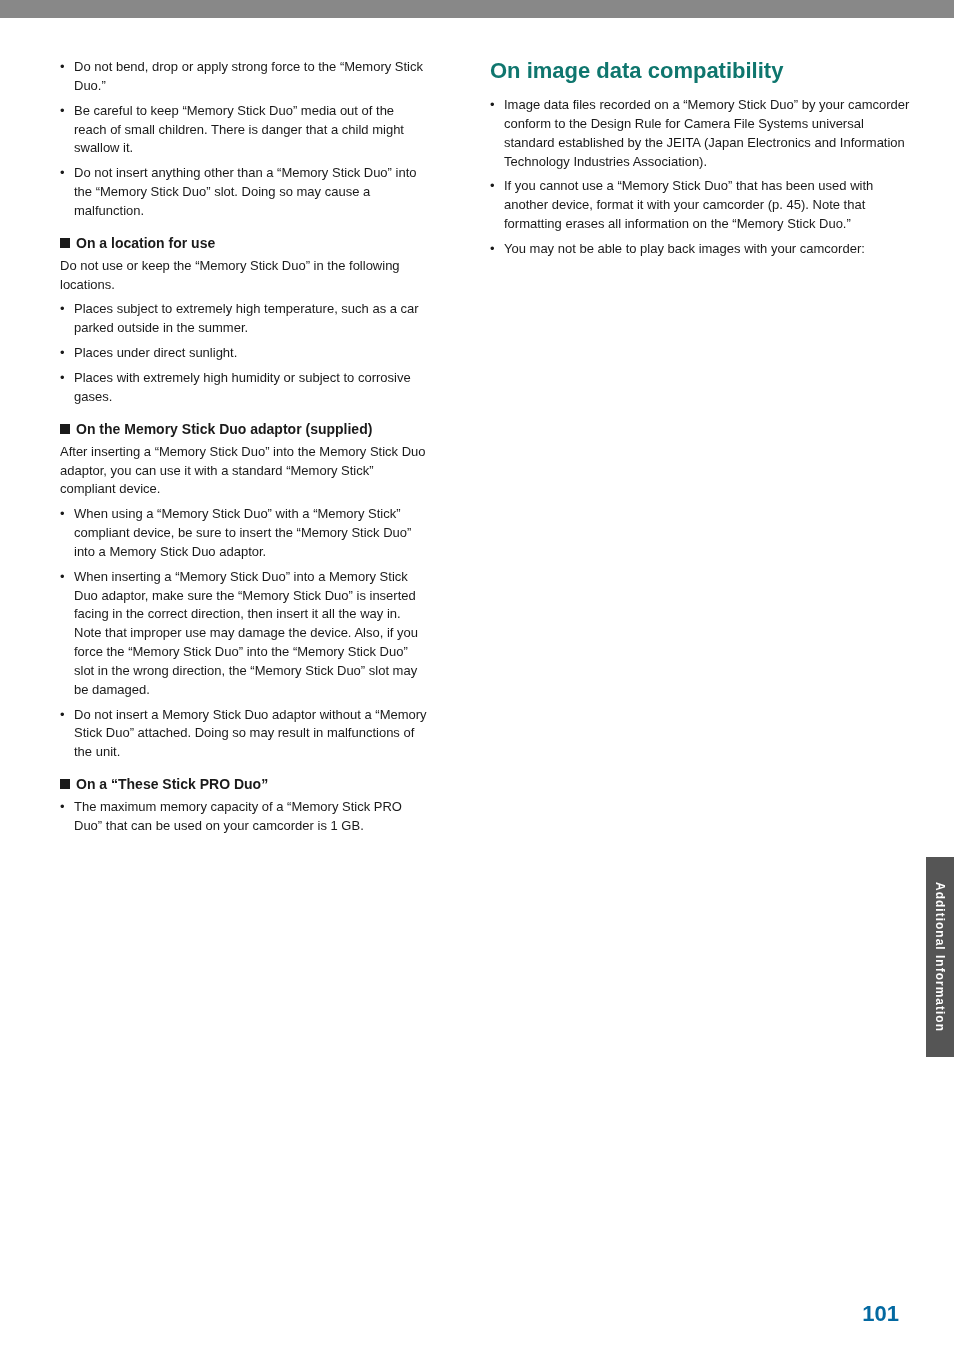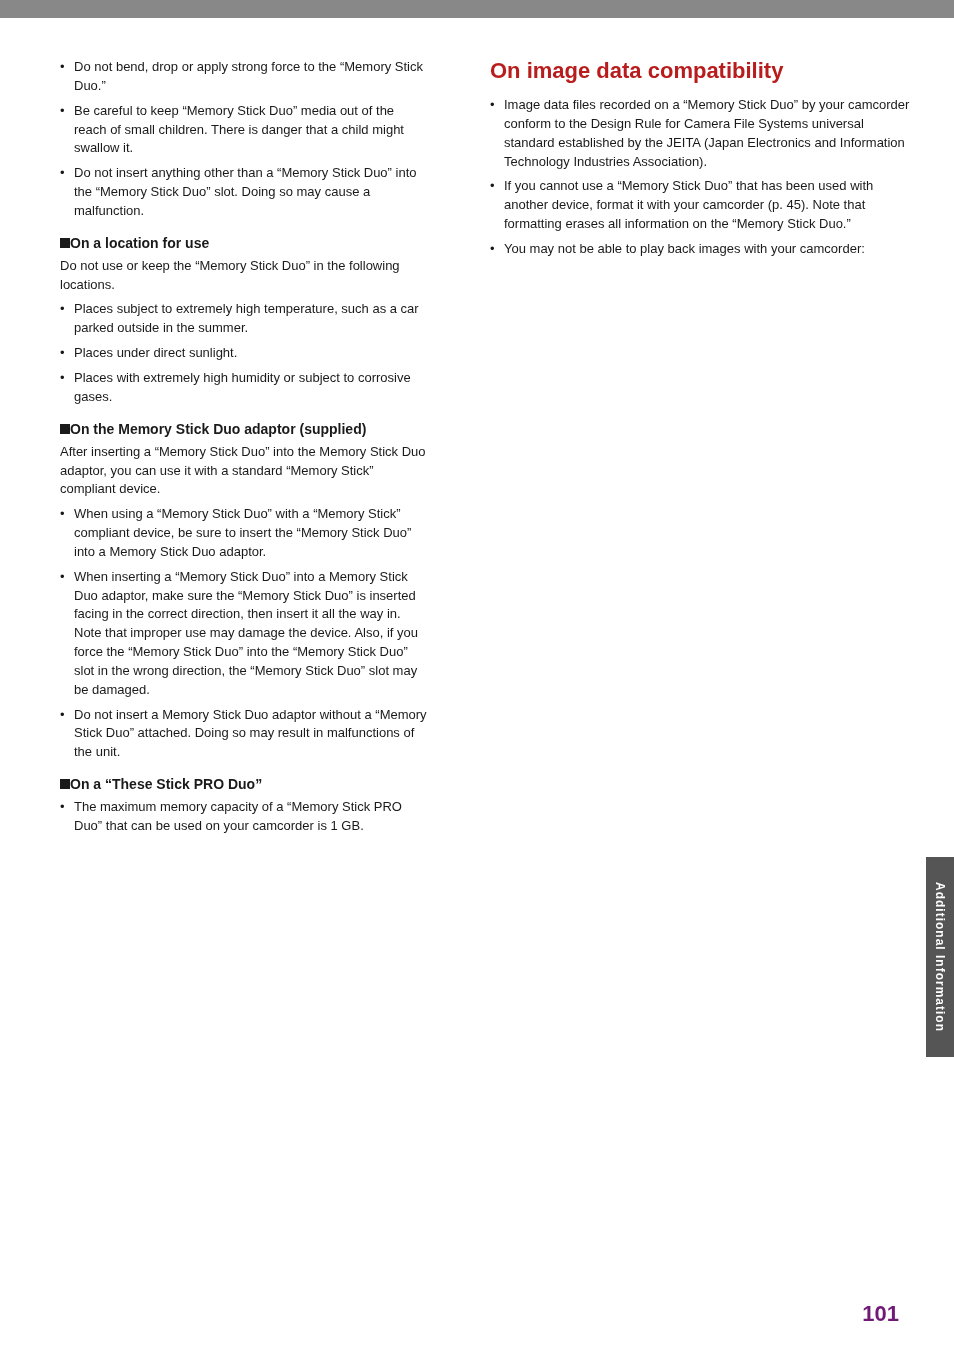--- a/index.html
+++ b/index.html
@@ -63,44 +63,45 @@
       top: auto;
       bottom: 200px;
     }
     
     .page-number {
       position: absolute;
       bottom: 30px;
       right: 55px;
       font-size: 22px;
       font-weight: bold;
-      color: #701a75;
+      color: #0369a1;
     }
     
     .section-heading {
       font-size: 14px;
       font-weight: bold;
       margin-bottom: 6px;
       margin-top: 14px;
       display: flex;
       align-items: center;
+      gap: 6px;
     }
     .section-heading .square {
       display: inline-block;
       width: 10px;
       height: 10px;
       background: #1a1a1a;
       flex-shrink: 0;
     }
     
     .large-heading {
       font-size: 22px;
       font-weight: bold;
       margin-bottom: 12px;
-      color: #b91c1c;
+      color: #0f766e;
     }
     
     ul.bullet-list {
       list-style: none;
       padding: 0;
       margin: 0 0 8px 0;
     }
     ul.bullet-list li {
       padding-left: 14px;
       position: relative;

